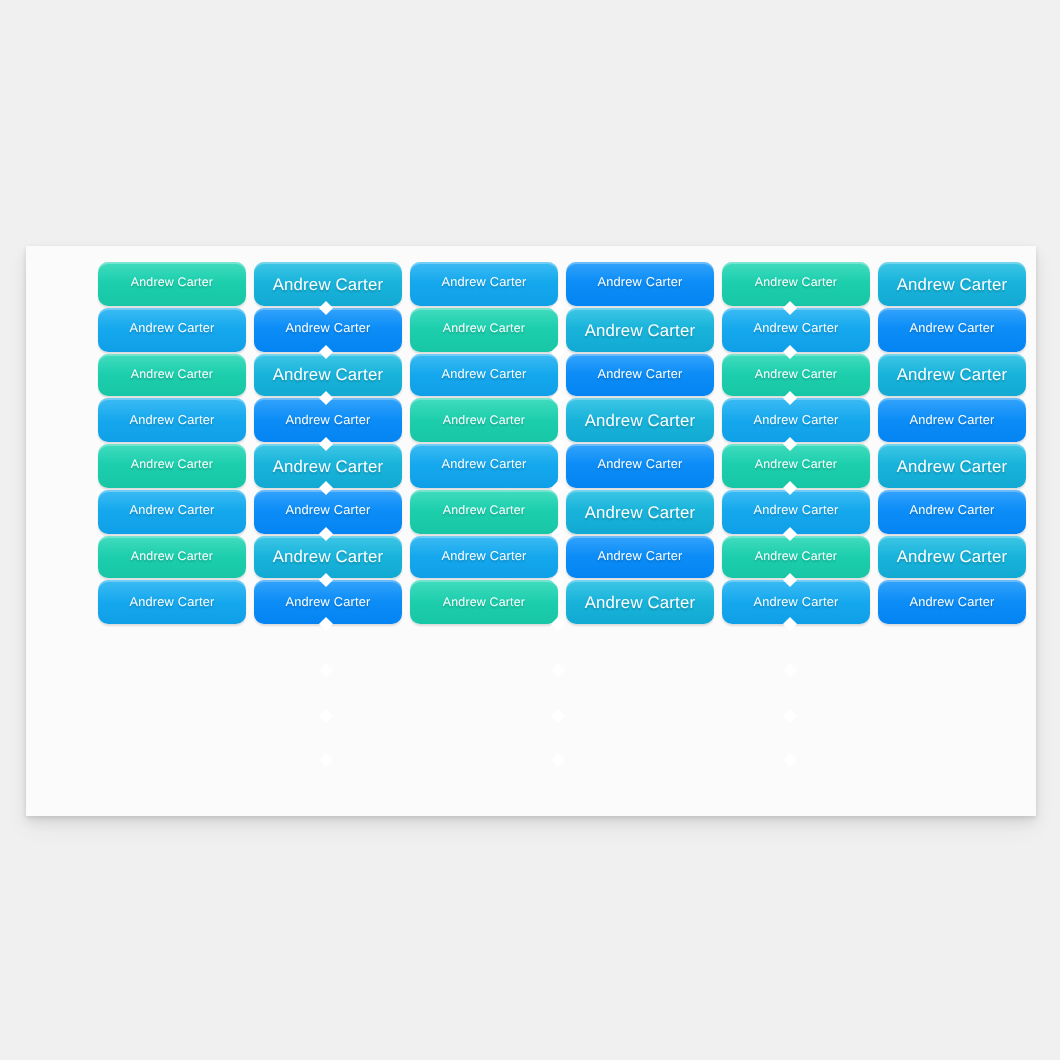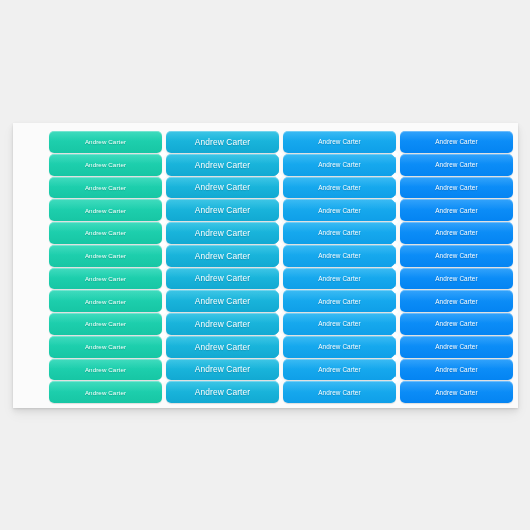--- a/index.html
+++ b/index.html
@@ -35,21 +35,21 @@
   }
 
   
   #label-grid {
     position: absolute;
     left: 36px;
     top: 8px;
     width: 464px;
     height: 272px;
     display: grid;
-    grid-template-columns: repeat(4, 1fr);
+    grid-template-columns: repeat(6, 1fr);
     grid-template-rows: repeat(12, 1fr);
     column-gap: 4px;
     row-gap: 1px;
   }
 
   .label {
     position: relative;
     border-radius: 5px;
     display: flex;
     align-items: center;

